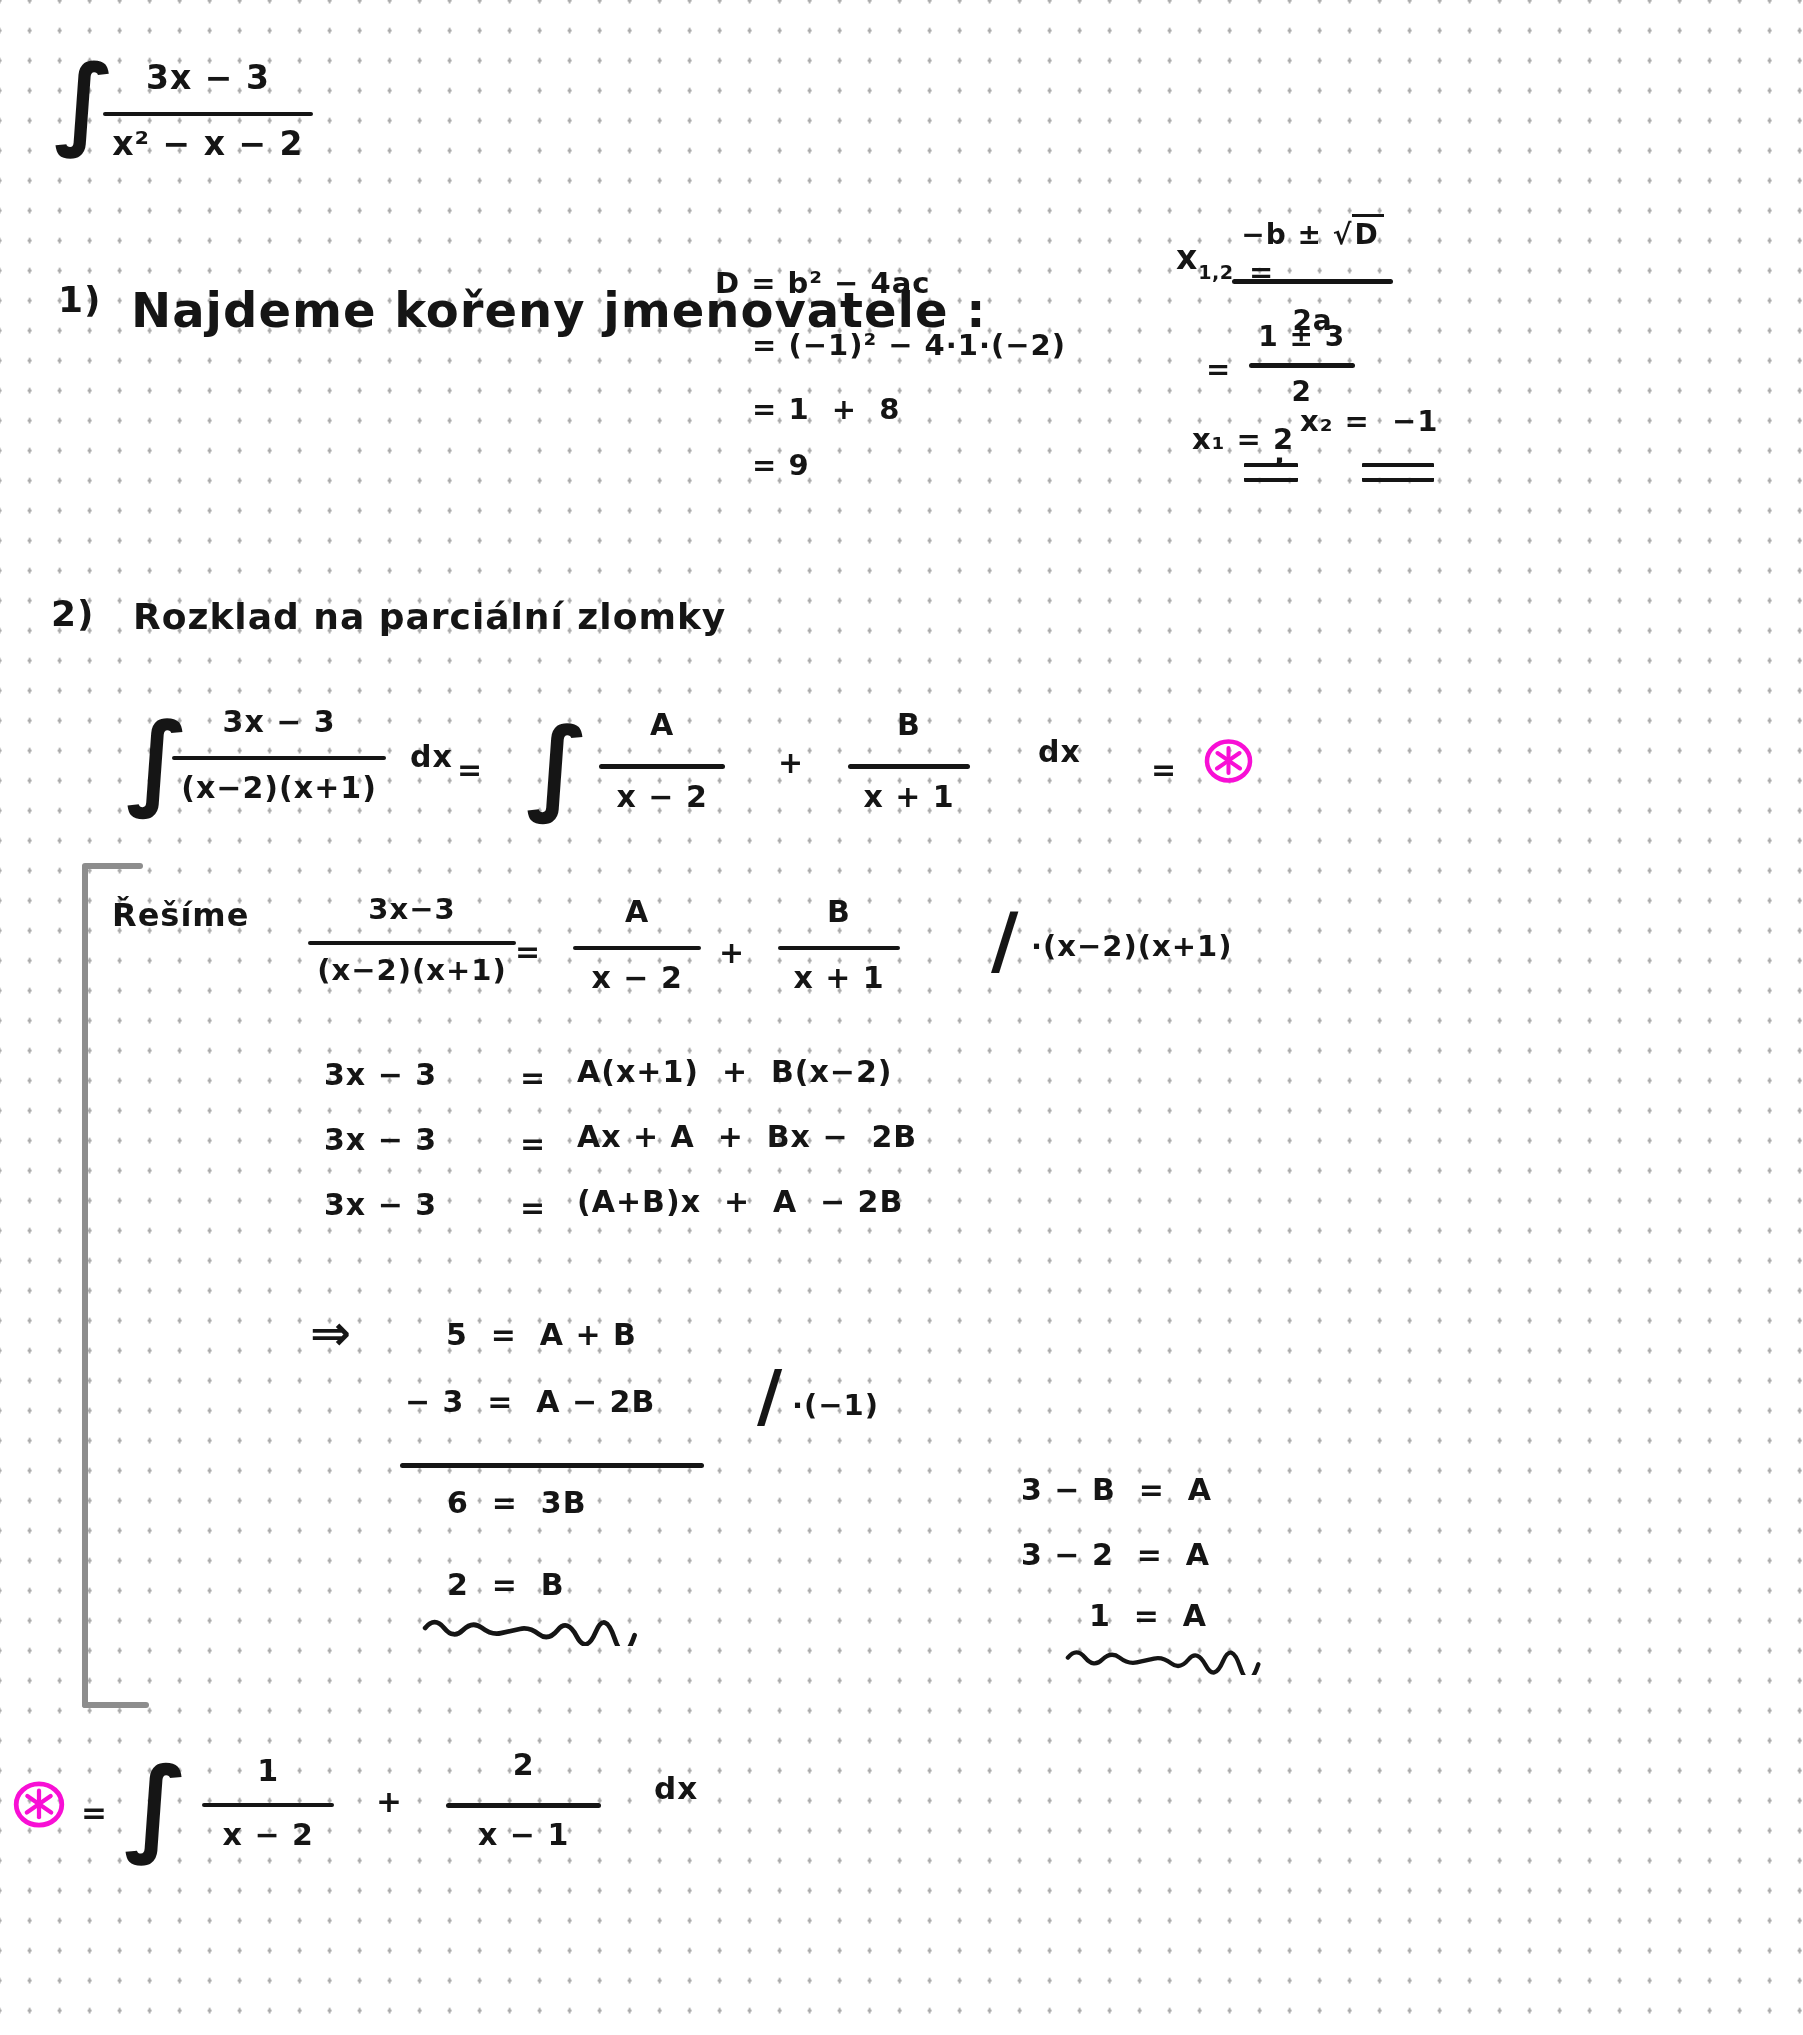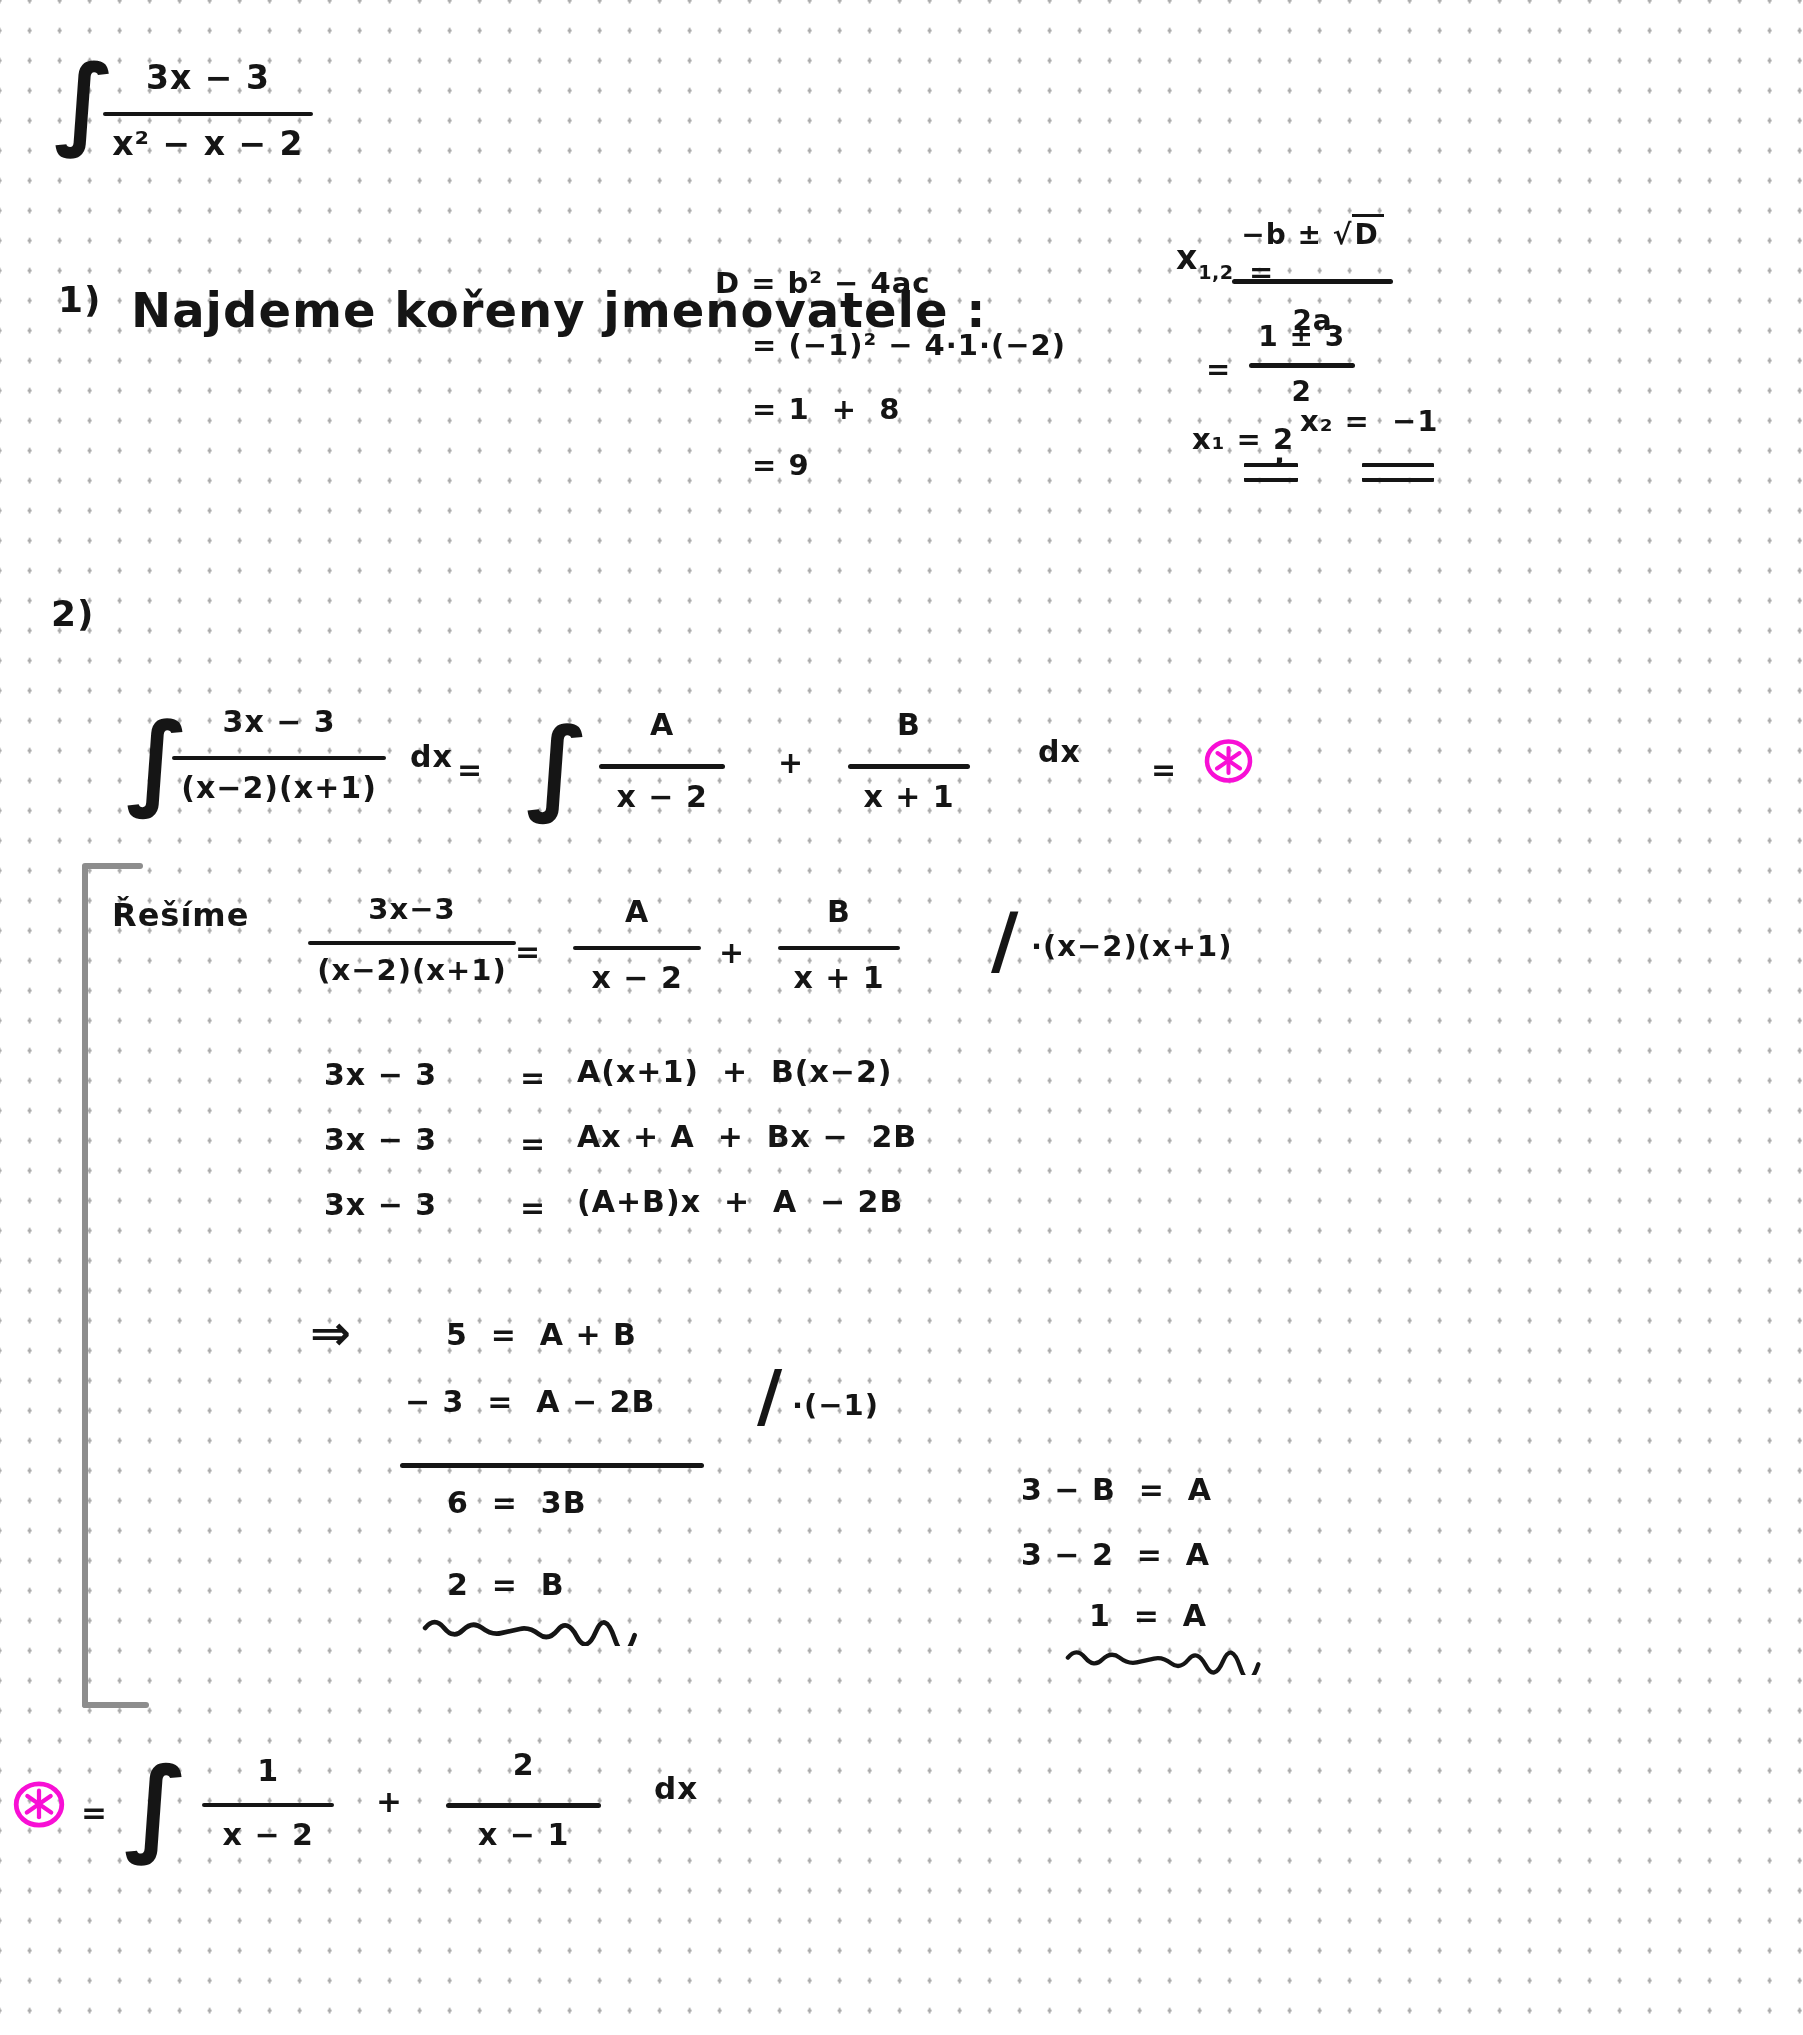--- a/index.html
+++ b/index.html
@@ -60,20 +60,21 @@
     <span class="fbar"></span>
     <span class="fden" style="padding-top:6.2px;">2</span>
   </div>
   <span class="abs" style="left:1192px;top:422px;font-size:29px;">x₁ = 2</span>
   <div class="dunder" style="left:1244px;top:463px;width:54px;"></div>
   <span class="abs" style="left:1274px;top:436px;font-size:29px;">,</span>
   <span class="abs" style="left:1300px;top:404px;font-size:29px;">x₂ =  −1</span>
   <div class="dunder" style="left:1362px;top:463px;width:72px;"></div>
 
   <span class="abs" style="left:51px;top:592px;font-size:36px;">2)</span>
+  <span class="abs" style="left:133px;top:595px;font-size:36px;">Rozklad na parciální zlomky</span>
 
   <span class="intg" style="left:126px;top:709px;font-size:103px;">∫</span>
   <div class="frac" style="left:172px;top:703px;font-size:30px;">
     <span class="fnum" style="padding-bottom:15.4px;">3x − 3</span>
     <span class="fbar"></span>
     <span class="fden" style="padding-top:8.2px;">(x−2)(x+1)</span>
   </div>
   <span class="abs" style="left:410px;top:739px;font-size:30px;">dx</span>
   <span class="abs" style="left:457px;top:752px;font-size:30px;">=</span>
   <span class="intg" style="left:526px;top:714px;font-size:103px;">∫</span>

